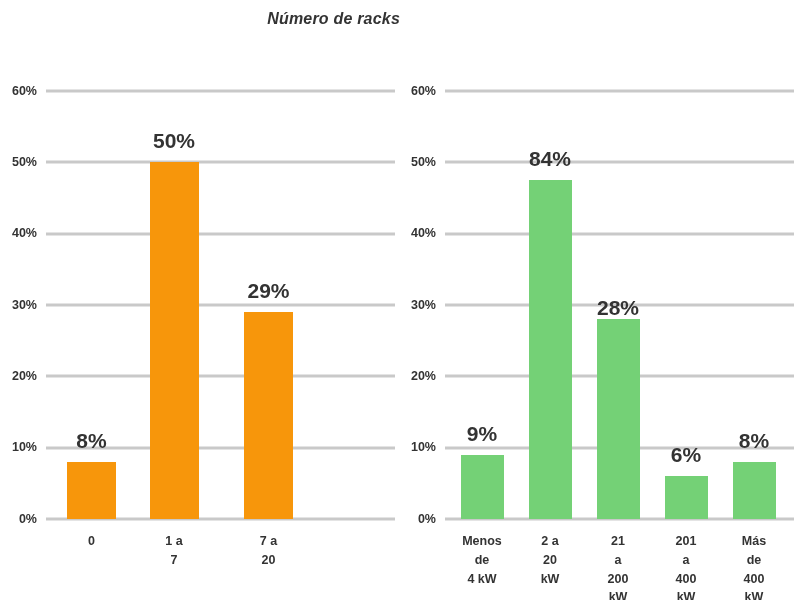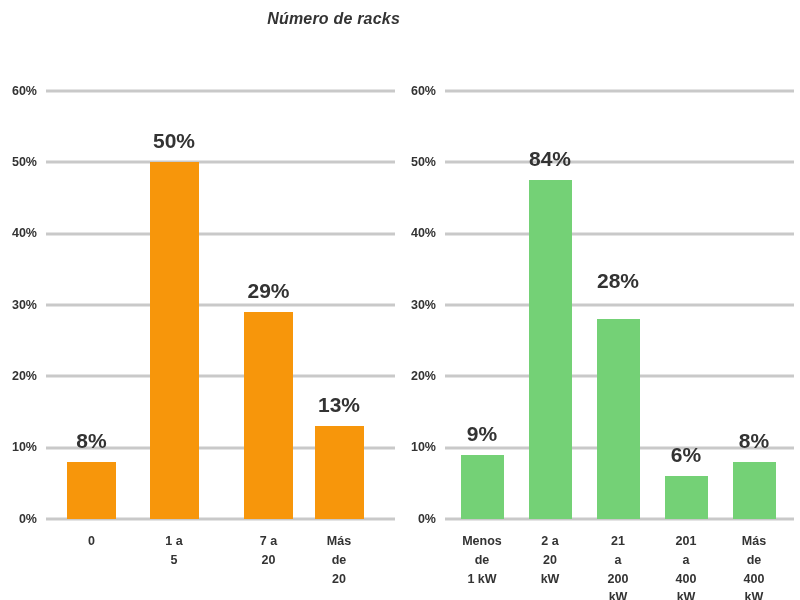--- a/index.html
+++ b/index.html
@@ -153,32 +153,27 @@
           <div class="ytick" style="top: 1.5px;">60%</div>
         </div>
         <div class="bar-wrap" style="left: 21px; width: 49px;">
           <div class="bar-value" style="bottom: 68.0667px;">8%</div>
           <div class="bar" style="height: 57.0667px; background: rgb(247, 150, 11);"></div>
           <div class="xtick">0</div>
         </div>
         <div class="bar-wrap" style="left: 103.5px; width: 49px;">
           <div class="bar-value" style="bottom: 367.667px;">50%</div>
           <div class="bar" style="height: 356.667px; background: rgb(247, 150, 11);"></div>
-          <div class="xtick">1 a 5</div>
+          <div class="xtick">1 a 7</div>
         </div>
         <div class="bar-wrap" style="left: 186px; width: 49px; margin-left: 12px;">
           <div class="bar-value" style="bottom: 217.867px;">29%</div>
           <div class="bar" style="height: 206.867px; background: rgb(247, 150, 11);"></div>
           <div class="xtick">7 a 20</div>
         </div>
-        <div class="bar-wrap" style="left: 268.5px; width: 49px;">
-          <div class="bar-value" style="bottom: 103.733px;">13%</div>
-          <div class="bar" style="height: 92.7333px; background: rgb(247, 150, 11);"></div>
-          <div class="xtick">Más de 20</div>
-        </div>
       </div>
   </div>
 
   <div class="panel panel-right">
     <div class="plot" id="plot-right">
         <div class="gridline" style="top: 428px;">
           <div class="ytick" style="top: 1.5px;">0%</div>
         </div>
         <div class="gridline" style="top: 356.667px;">
           <div class="ytick" style="top: 1.5px;">10%</div>
@@ -195,30 +190,30 @@
         <div class="gridline" style="top: 71.3333px;">
           <div class="ytick" style="top: 1.5px;">50%</div>
         </div>
         <div class="gridline" style="top: 0px;">
           <div class="ytick" style="top: 1.5px;">60%</div>
         </div>
         <div class="bar-wrap" style="left: 15.5px; width: 43px;">
           <div class="bar-value" style="bottom: 75.2px;">9%</div>
           <div class="bar" style="height: 64.2px; background: rgb(116, 209, 118);"></div>
           <div class="xtick">Menos de
-1 kW</div>
+4 kW</div>
         </div>
         <div class="bar-wrap" style="left: 83.5px; width: 43px;">
           <div class="bar-value" style="bottom: 349.833px;">84%</div>
           <div class="bar" style="height: 338.833px; background: rgb(116, 209, 118);"></div>
           <div class="xtick">2 a
 20 kW</div>
         </div>
         <div class="bar-wrap" style="left: 151.5px; width: 43px;">
-          <div class="bar-value" style="bottom: 228px; margin-top: 43px;">28%</div>
+          <div class="bar-value" style="bottom: 201px; margin-top: 43px;">28%</div>
           <div class="bar" style="height: 199.733px; background: rgb(116, 209, 118);"></div>
           <div class="xtick">21 a
 200 kW</div>
         </div>
         <div class="bar-wrap" style="left: 219.5px; width: 43px;">
           <div class="bar-value" style="bottom: 53.8px;">6%</div>
           <div class="bar" style="height: 42.8px; background: rgb(116, 209, 118);"></div>
           <div class="xtick">201 a
 400 kW</div>
         </div>

